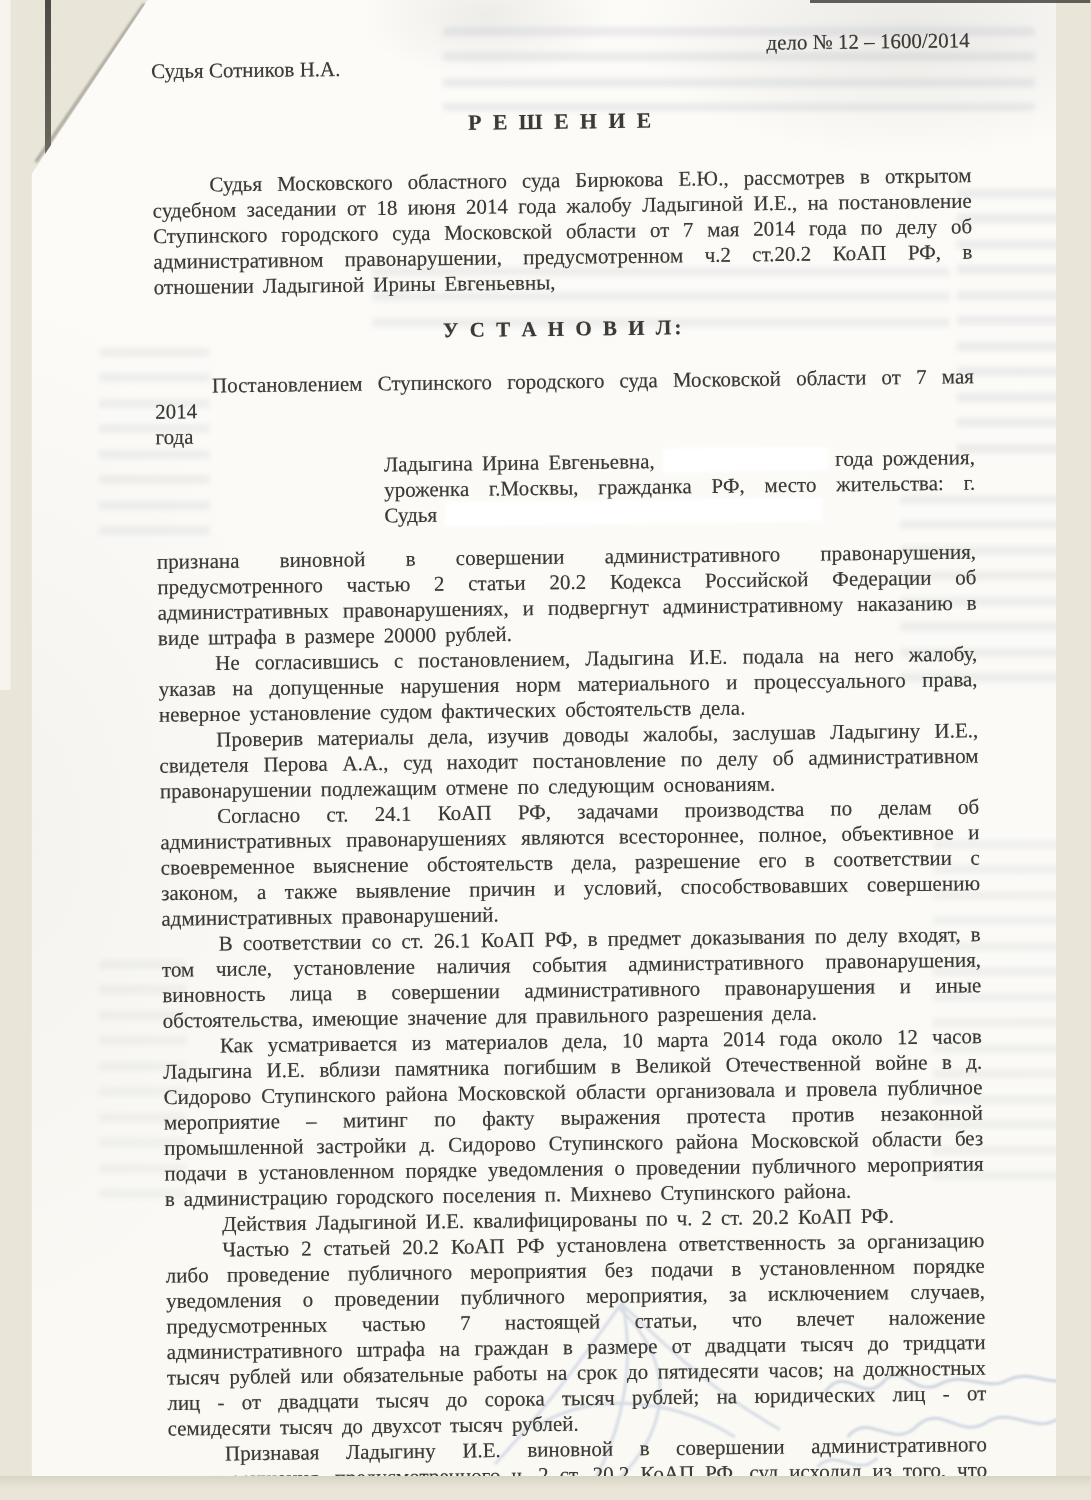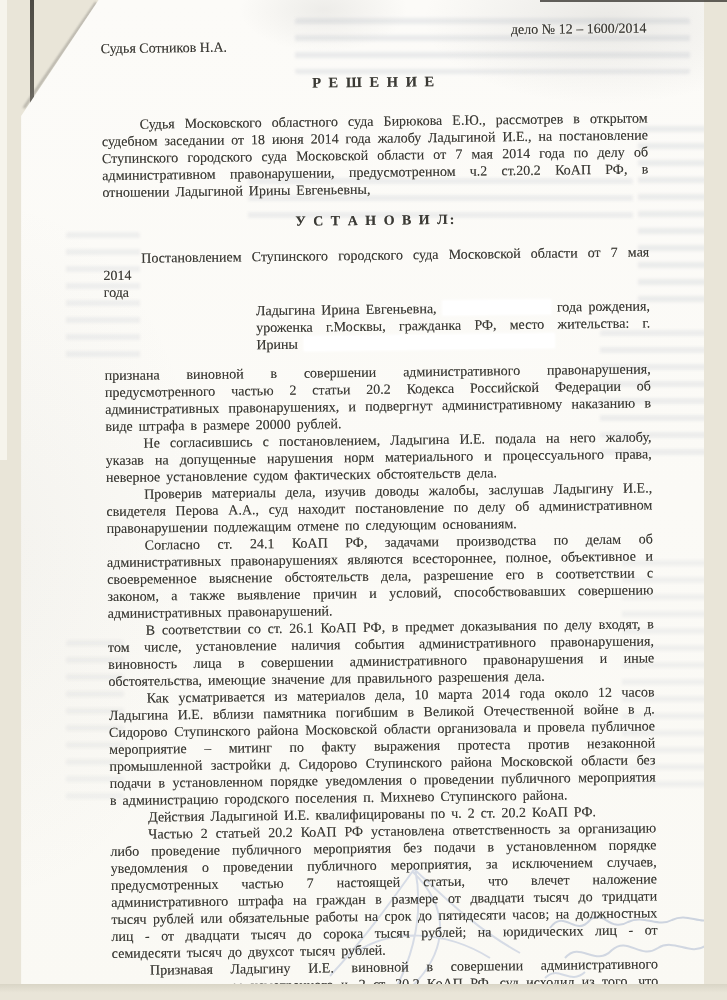--- a/index.html
+++ b/index.html
@@ -112,21 +112,21 @@
     <p class="intro">Судья Московского областного суда Бирюкова Е.Ю., рассмотрев в открытом судебном заседании от 18 июня 2014 года жалобу Ладыгиной И.Е., на постановление Ступинского городского суда Московской области от 7 мая 2014 года по делу об административном правонарушении, предусмотренном ч.2 ст.20.2 КоАП РФ, в отношении Ладыгиной Ирины Евгеньевны,</p>
 
     <h2 class="ustanovil">У С Т А Н О В И Л:</h2>
 
     <p class="res-line1">Постановлением Ступинского городского суда Московской области от 7 мая 2014</p>
     <p class="res-line2">года</p>
 
     <div class="person-block">
       <p class="pb-just"><span>Ладыгина Ирина Евгеньевна,</span> <span class="redaction r1"></span> <span>года рождения,</span></p>
       <p class="pb-just">уроженка г.Москвы, гражданка РФ, место жительства: г.</p>
-      <p class="pb-left"><span>Ирины</span> <span class="redaction r2"></span></p>
+      <p class="pb-left"><span>Судья</span> <span class="redaction r2"></span></p>
     </div>
 
     <p class="flush">признана виновной в совершении административного правонарушения, предусмотренного частью 2 статьи 20.2 Кодекса Российской Федерации об административных правонарушениях, и подвергнут административному наказанию в виде штрафа в размере 20000 рублей.</p>
     <p>Не согласившись с постановлением, Ладыгина И.Е. подала на него жалобу, указав на допущенные нарушения норм материального и процессуального права, неверное установление судом фактических обстоятельств дела.</p>
     <p>Проверив материалы дела, изучив доводы жалобы, заслушав Ладыгину И.Е., свидетеля Перова А.А., суд находит постановление по делу об административном правонарушении подлежащим отмене по следующим основаниям.</p>
     <p>Согласно ст. 24.1 КоАП РФ, задачами производства по делам об административных правонарушениях являются всестороннее, полное, объективное и своевременное выяснение обстоятельств дела, разрешение его в соответствии с законом, а также выявление причин и условий, способствовавших совершению административных правонарушений.</p>
     <p>В соответствии со ст. 26.1 КоАП РФ, в предмет доказывания по делу входят, в том числе, установление наличия события административного правонарушения, виновность лица в совершении административного правонарушения и иные обстоятельства, имеющие значение для правильного разрешения дела.</p>
     <p>Как усматривается из материалов дела, 10 марта 2014 года около 12 часов Ладыгина И.Е. вблизи памятника погибшим в Великой Отечественной войне в д. Сидорово Ступинского района Московской области организовала и провела публичное мероприятие – митинг по факту выражения протеста против незаконной промышленной застройки д. Сидорово Ступинского района Московской области без подачи в установленном порядке уведомления о проведении публичного мероприятия в администрацию городского поселения п. Михнево Ступинского района.</p>
     <p>Действия Ладыгиной И.Е. квалифицированы по ч. 2 ст. 20.2 КоАП РФ.</p>
     <p>Частью 2 статьей 20.2 КоАП РФ установлена ответственность за организацию либо проведение публичного мероприятия без подачи в установленном порядке уведомления о проведении публичного мероприятия, за исключением случаев, предусмотренных частью 7 настоящей статьи, что влечет наложение административного штрафа на граждан в размере от двадцати тысяч до тридцати тысяч рублей или обязательные работы на срок до пятидесяти часов; на должностных лиц - от двадцати тысяч до сорока тысяч рублей; на юридических лиц - от семидесяти тысяч до двухсот тысяч рублей.</p>

